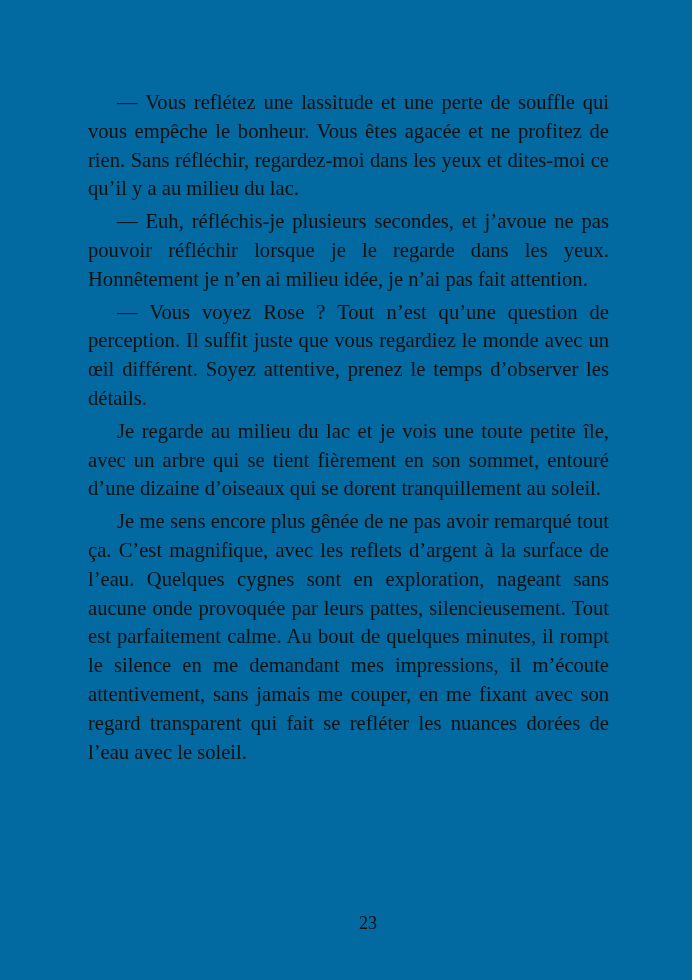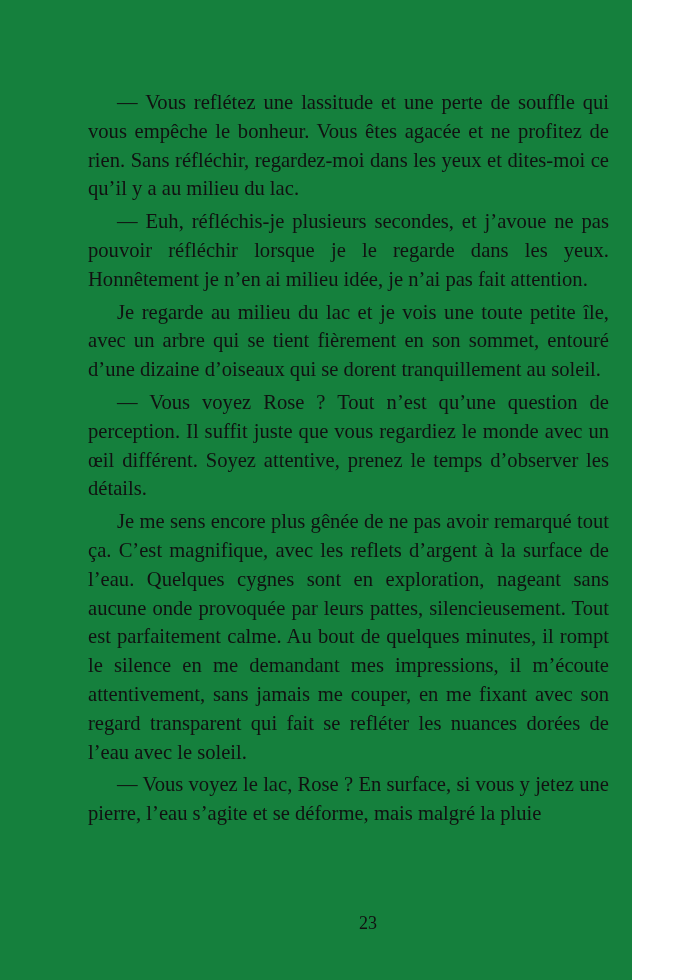--- a/index.html
+++ b/index.html
@@ -11,23 +11,23 @@
       width: 700px;
       height: 980px;
       position: relative;
       overflow: hidden;
       font-family: "Liberation Serif", "DejaVu Serif", serif;
       color: #111111;
     }
     .page {
       position: absolute;
       left: 0; top: 0;
-      width: 632px;
+      width: 692px;
       height: 980px;
-      background: #15803d;
+      background: #0369a1;
     }
     .text-block {
       position: absolute;
       left: 88px;
       top: 88px;
       width: 521px;
     }
     .para {
       margin: 0 0 4px 0;
       font-size: 20.6px;
@@ -47,19 +47,18 @@
       margin-left: 18px;
     }
   </style>
 </head>
 <body>
 
 <div class="page">
   <div class="text-block">
     <p class="para">— Vous reflétez une lassitude et une perte de souffle qui vous empêche le bonheur. Vous êtes agacée et ne profitez de rien. Sans réfléchir, regardez-moi dans les yeux et dites-moi ce qu’il y a au milieu du lac.</p>
     <p class="para">— Euh, réfléchis-je plusieurs secondes, et j’avoue ne pas pouvoir réfléchir lorsque je le regarde dans les yeux. Honnêtement je n’en ai milieu idée, je n’ai pas fait attention.</p>
+    <p class="para">— Vous voyez Rose ? Tout n’est qu’une question de perception. Il suffit juste que vous regardiez le monde avec un œil différent. Soyez attentive, prenez le temps d’observer les détails.</p>
     <p class="para">Je regarde au milieu du lac et je vois une toute petite île, avec un arbre qui se tient fièrement en son sommet, entouré d’une dizaine d’oiseaux qui se dorent tranquillement au soleil.</p>
-    <p class="para">— Vous voyez Rose ? Tout n’est qu’une question de perception. Il suffit juste que vous regardiez le monde avec un œil différent. Soyez attentive, prenez le temps d’observer les détails.</p>
     <p class="para">Je me sens encore plus gênée de ne pas avoir remarqué tout ça. C’est magnifique, avec les reflets d’argent à la surface de l’eau. Quelques cygnes sont en exploration, nageant sans aucune onde provoquée par leurs pattes, silencieusement. Tout est parfaitement calme. Au bout de quelques minutes, il rompt le silence en me demandant mes impressions, il m’écoute attentivement, sans jamais me couper, en me fixant avec son regard transparent qui fait se refléter les nuances dorées de l’eau avec le soleil.</p>
-    <p class="para">— Vous voyez le lac, Rose ? En surface, si vous y jetez une pierre, l’eau s’agite et se déforme, mais malgré la pluie</p>
   </div>
   <div class="page-number">23</div>
 </div>
 
 </body></html>

